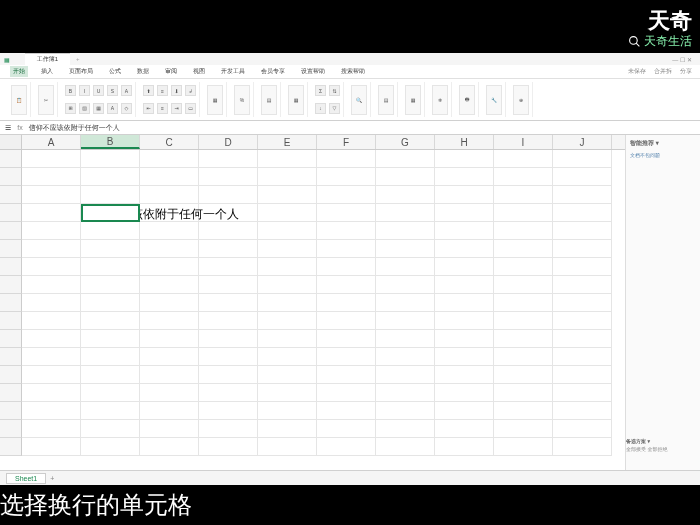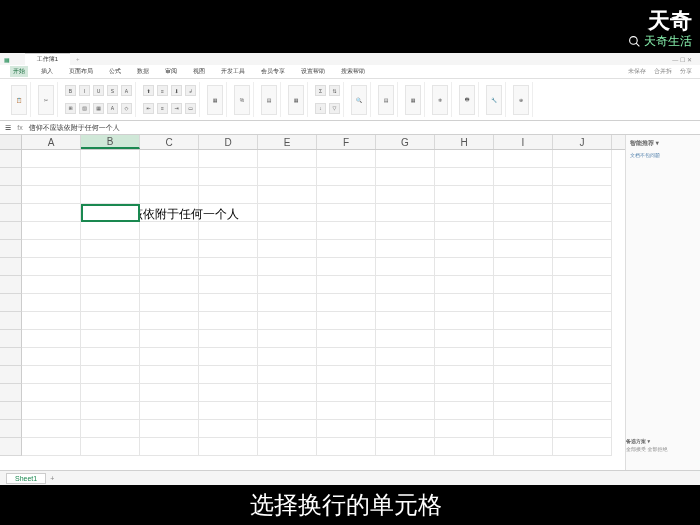--- a/index.html
+++ b/index.html
@@ -35,21 +35,21 @@
 .cell-row{display:flex;height:18px;}
 .cell{width:59px;height:18px;border-right:1px solid #e5e5e5;border-bottom:1px solid #e5e5e5;}
 .active-cell{position:absolute;left:59px;top:54px;width:59px;height:18px;border:2px solid #1a8850;background:#fff;z-index:5;}
 .cell-text{position:absolute;left:61px;top:56px;font-size:12px;color:#000;white-space:nowrap;z-index:4;}
 .side-panel{width:75px;background:#fafafa;border-left:1px solid #ddd;padding:4px;font-size:6px;color:#666;}
 .side-title{font-weight:bold;margin-bottom:3px;}
 .side-sub{color:#4a7ba8;font-size:5px;margin-top:4px;}
 .sheet-tabs{height:15px;background:#f5f5f5;display:flex;align-items:center;padding-left:6px;font-size:7px;border-top:1px solid #d0d0d0;}
 .sheet-tab{padding:1px 8px;background:#fff;border:1px solid #ccc;color:#1a8850;}
 .plus-tab{margin-left:4px;color:#888;}
-.caption{position:absolute;bottom:4px;left:0;right:8px;text-align:center;}
+.caption{position:absolute;bottom:4px;left:0;right:8px;text-align:left;}
 .caption span{color:#fff;font-size:24px;font-weight:500;text-shadow:1px 1px 2px #000,-1px -1px 2px #000,1px -1px 2px #000,-1px 1px 2px #000;}
 </style>
 </head>
 <body>
 
 <div class="black-top">
   <div class="watermark-main">天奇</div>
   <div class="watermark-sub">
     <svg viewBox="0 0 24 24">
         <circle cx="10" cy="10" r="7" fill="none" stroke="#fff" stroke-width="2"></circle>

